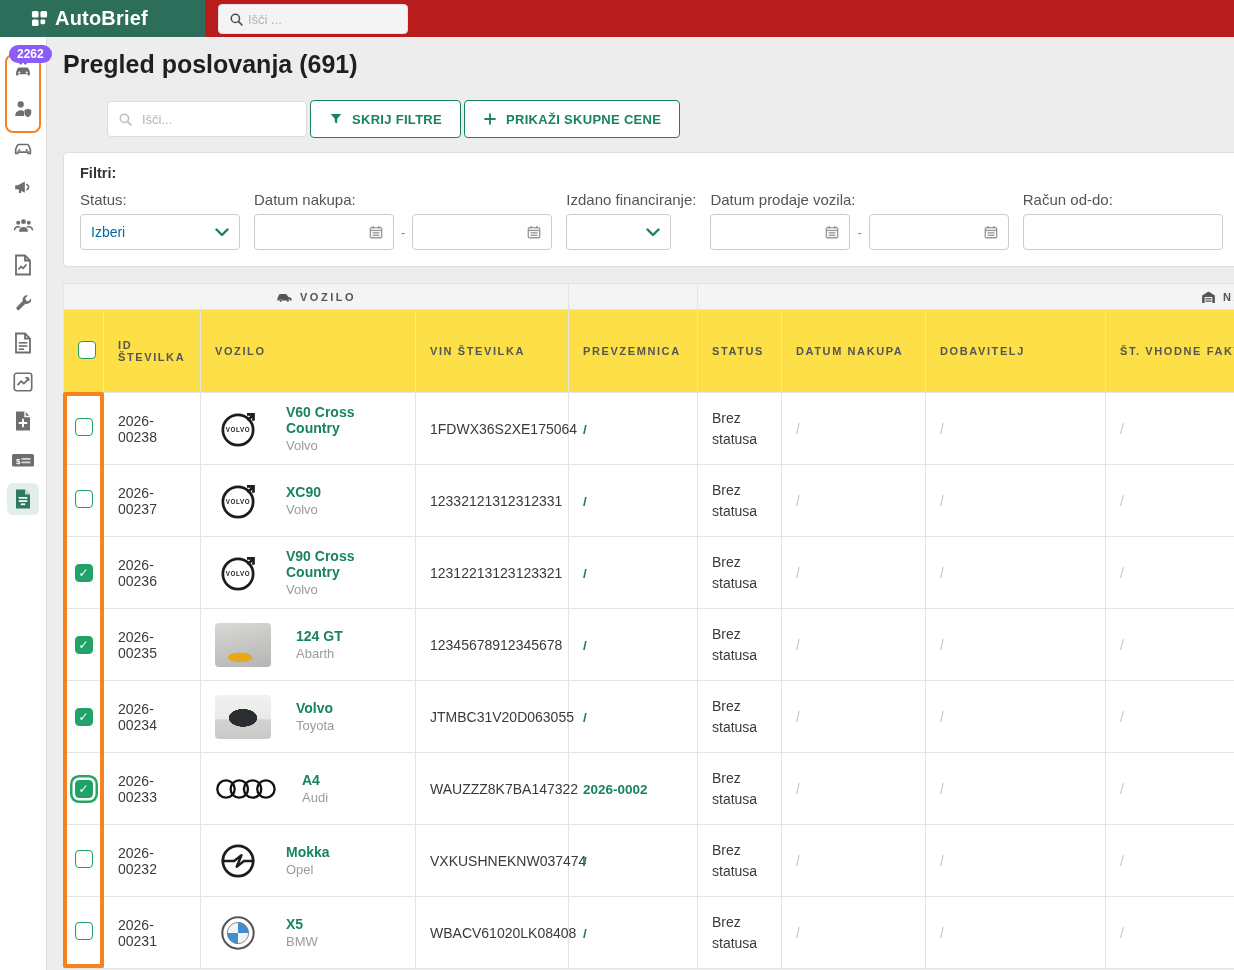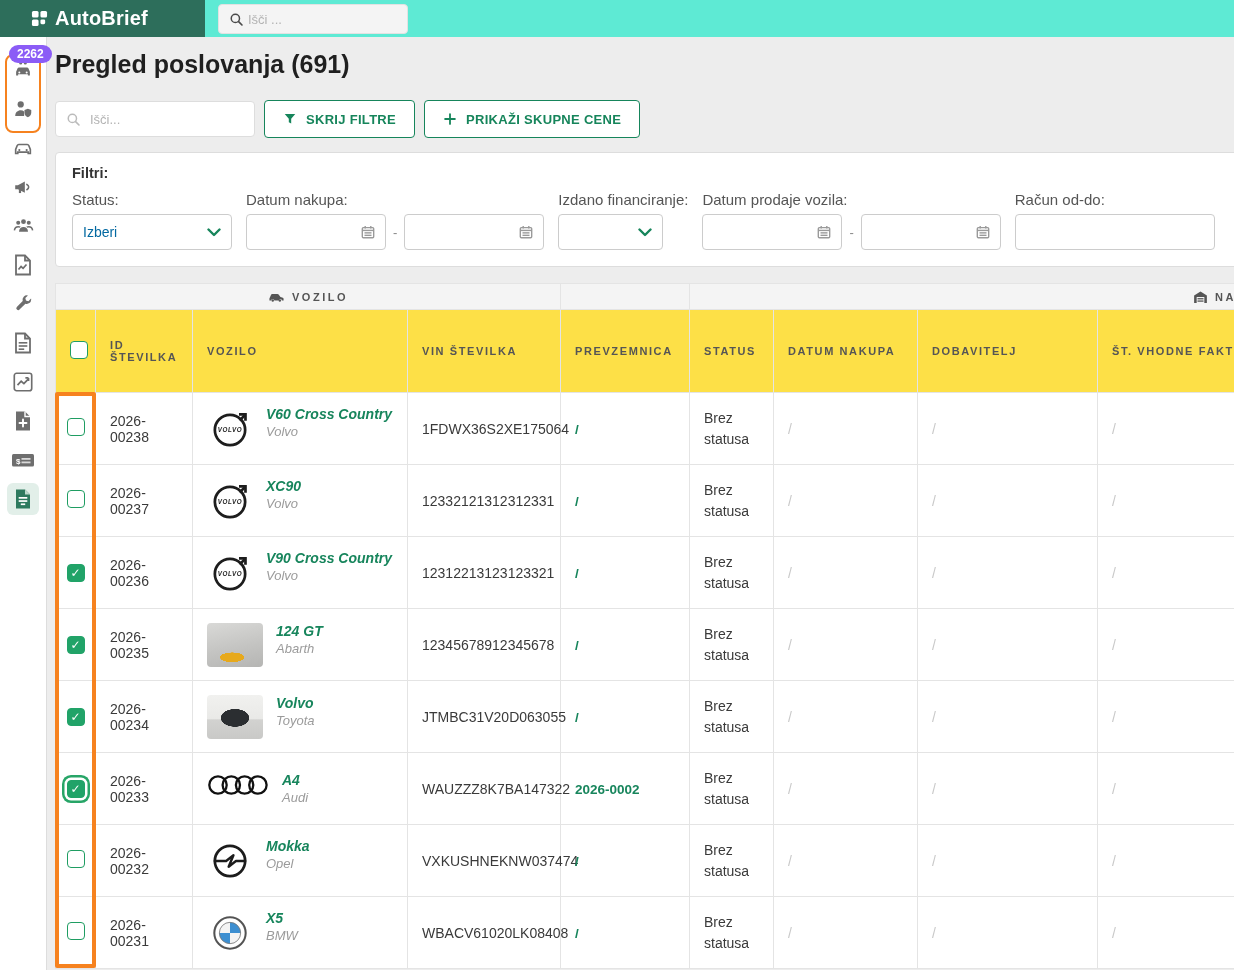--- a/index.html
+++ b/index.html
@@ -1,43 +1,43 @@
 <!DOCTYPE html>
 <html><head>
 <meta charset="utf-8">
 <style>
   html,body{margin:0;padding:0;}
   body{width:1234px;height:970px;overflow:hidden;background:#ededed;
        font-family:"Liberation Sans","DejaVu Sans",sans-serif;color:#333;position:relative;}
   
-  .topbar{height:37px;background:#5eead4;position:relative;z-index:5;}
+  .topbar{height:37px;background:#b91c1c;position:relative;z-index:5;}
   .brand{position:absolute;left:0;top:0;width:205px;height:37px;background:#2d6e5b;color:#fff;
          display:flex;align-items:center;gap:7px;padding-left:31px;box-sizing:border-box;
          font-size:20px;font-weight:700;letter-spacing:.2px;}
   .topsearch{position:absolute;left:218px;top:4px;width:190px;height:30px;background:#f4f4f4;
          border:1px solid #e2e2e2;border-radius:4px;display:flex;align-items:center;gap:2px;
          padding:0 10px;box-sizing:border-box;}
   .topsearch input{border:none;background:transparent;outline:none;font-size:13px;width:100%;
          font-family:inherit;color:#555;}
   .topsearch input::placeholder{color:#b3b3b3;}
   
   .app{display:flex;height:933px;}
   .sidebar{width:46px;background:#fff;border-right:1px solid #ddd;position:relative;flex-shrink:0;}
   .sb-items{display:flex;flex-direction:column;margin-top:13px;}
   .sb-item{height:39px;display:flex;align-items:center;justify-content:center;cursor:pointer;}
   .sb-item .wrap{width:32px;height:32px;display:flex;align-items:center;justify-content:center;border-radius:6px;}
   .sb-item.active .wrap{background:#e2efe9;}
   .badge{position:absolute;left:9px;top:8px;background:#8b5cf6;color:#fff;font-size:12px;font-weight:700;
          padding:2px 8px;border-radius:10px;z-index:9;white-space:nowrap;}
   .sb-orange{position:absolute;left:5px;top:17px;width:32px;height:75px;border:2.5px solid #f6821f;
          border-radius:8px;pointer-events:none;z-index:8;}
-  .content{flex:1;padding-left:8px;position:relative;overflow:hidden;}
+  .content{flex:1;padding-left:16px;position:relative;overflow:hidden;}
   h1{margin:13px 0 0 0;font-size:25px;font-weight:800;color:#1f1f1f;}
   
-  .toolbar{margin-top:21px;display:flex;gap:9px;align-items:center;}
+  .toolbar{margin-top:21px;display:flex;gap:3px;align-items:center;margin-left:44px;}
   .csearch{width:200px;height:36px;background:#fff;border:1px solid #ddd;border-radius:4px;
          display:flex;align-items:center;gap:7px;padding:0 10px;box-sizing:border-box;}
   .csearch input{border:none;outline:none;font-size:13px;width:100%;font-family:inherit;color:#555;}
   .csearch input::placeholder{color:#b3b3b3;}
   .obtn{height:38px;border:1px solid #16855b;border-radius:4px;background:#fff;color:#16855b;
          font-weight:700;font-size:13px;letter-spacing:.3px;padding:0 18px;display:flex;
          align-items:center;gap:9px;cursor:pointer;font-family:inherit;}
   
   .fpanel{margin-top:14px;width:1400px;background:#fff;border:1px solid #ddd;border-radius:4px;
          padding:12px 16px 16px;box-sizing:border-box;}
@@ -59,21 +59,21 @@
   .gcell{display:flex;align-items:center;justify-content:center;gap:7px;}
   tr.colrow th{height:83px;background:#fde047;font-size:11px;font-weight:700;letter-spacing:1.6px;
          color:#555;text-align:left;padding:0 14px;vertical-align:middle;}
   td{height:72px;padding:0 14px;font-size:14px;color:#3a3a3a;vertical-align:middle;background:#fff;}
   td.cbcell,th.cbcell{padding:0;text-align:center;}
   .cb{width:18px;height:18px;border:1.5px solid #1f9d62;border-radius:4px;background:#fff;
          display:inline-flex;align-items:center;justify-content:center;cursor:pointer;box-sizing:border-box;}
   .cb.checked{background:#21a368;border-color:#21a368;}
   .cb.checked::after{content:"✓";color:#fff;font-size:12px;font-weight:700;line-height:1;}
   .cb.focused{box-shadow:0 0 0 2.5px #fff,0 0 0 5px #27a567;}
-  .veh{display:flex;gap:13px;font-style:italic;}
+  .veh{display:flex;align-items:center;gap:25px;}
   .veh .names{display:flex;flex-direction:column;gap:2px;}
   .model{color:#17855c;font-weight:700;font-size:14px;cursor:pointer;}
   .brandname{color:#9b9b9b;font-size:13px;}
   .green{color:#17855c;font-weight:700;font-size:13.5px;cursor:pointer;}
   .muted{color:#c9c9c9;}
   .status{line-height:21px;}
   .thumb{width:56px;height:44px;border-radius:4px;flex-shrink:0;}
   .thumb.abarth{background:
       radial-gradient(ellipse 20px 8px at 45% 78%, #e7a91c 60%, rgba(0,0,0,0) 61%),
       linear-gradient(168deg,#d9d9d7 0%,#c4c4c2 55%,#b5b5b3 100%);}

